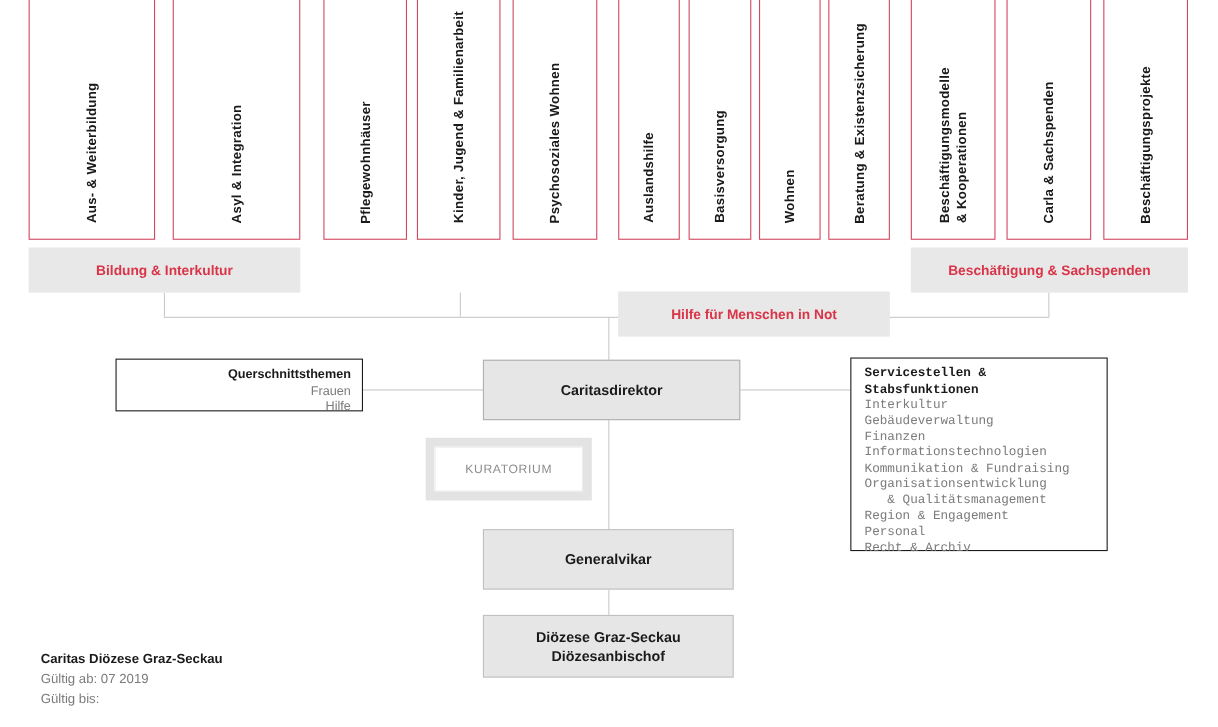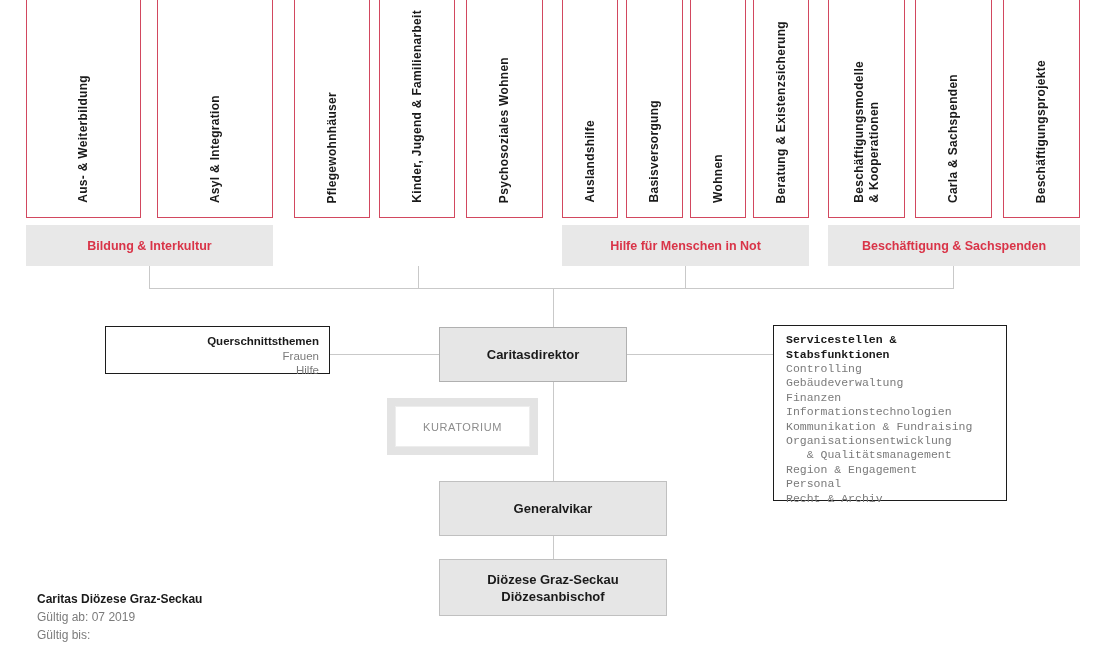--- a/index.html
+++ b/index.html
@@ -107,40 +107,40 @@
   <div class="dept" style="left:915px; width:77px;">
     <span class="dept-label">Carla &amp; Sachspenden</span>
   </div>
   <div class="dept" style="left:1003px; width:77px;">
     <span class="dept-label">Beschäftigungsprojekte</span>
   </div>
 
   <div class="group-bar" style="left:26px; width:247px;">
     <span class="group-label">Bildung &amp; Interkultur</span>
   </div>
-  <div class="group-bar" style="left:562px; width:247px;">
+  <div class="group-bar" style="left:562px; width:247px;margin-top:40px;">
     <span class="group-label">Hilfe für Menschen in Not</span>
   </div>
   <div class="group-bar" style="left:828px; width:252px;">
     <span class="group-label">Beschäftigung &amp; Sachspenden</span>
   </div>
 
   <div class="panel q-panel" style="left:105px; top:326px; width:225px; height:48px;">
     <div class="panel-title">Querschnittsthemen</div>
     <div class="panel-item">Frauen</div>
     <div class="panel-item">Hilfe</div>
   </div>
 
-  <div class="grey-box direktor-box" style="left:439px; top:327px; width:188px; height:55px;text-align:right;">
+  <div class="grey-box direktor-box" style="left:439px; top:327px; width:234px; height:55px;text-align:right;">
     <span class="box-label">Caritasdirektor</span>
   </div>
 
   <div class="panel s-panel" style="left:773px; top:325px; width:234px; height:176px;font-family:Liberation Mono, monospace;">
     <div class="panel-title">Servicestellen &amp; Stabsfunktionen</div>
-    <div class="panel-item">Controlling</div>
+    <div class="panel-item">Interkultur</div>
     <div class="panel-item">Gebäudeverwaltung</div>
     <div class="panel-item">Finanzen</div>
     <div class="panel-item">Informationstechnologien</div>
     <div class="panel-item">Kommunikation &amp; Fundraising</div>
     <div class="panel-item">Organisationsentwicklung</div>
     <div class="panel-item">&nbsp;&nbsp;&nbsp;&amp; Qualitätsmanagement</div>
     <div class="panel-item">Region &amp; Engagement</div>
     <div class="panel-item">Personal</div>
     <div class="panel-item">Recht &amp; Archiv</div>
   </div>

